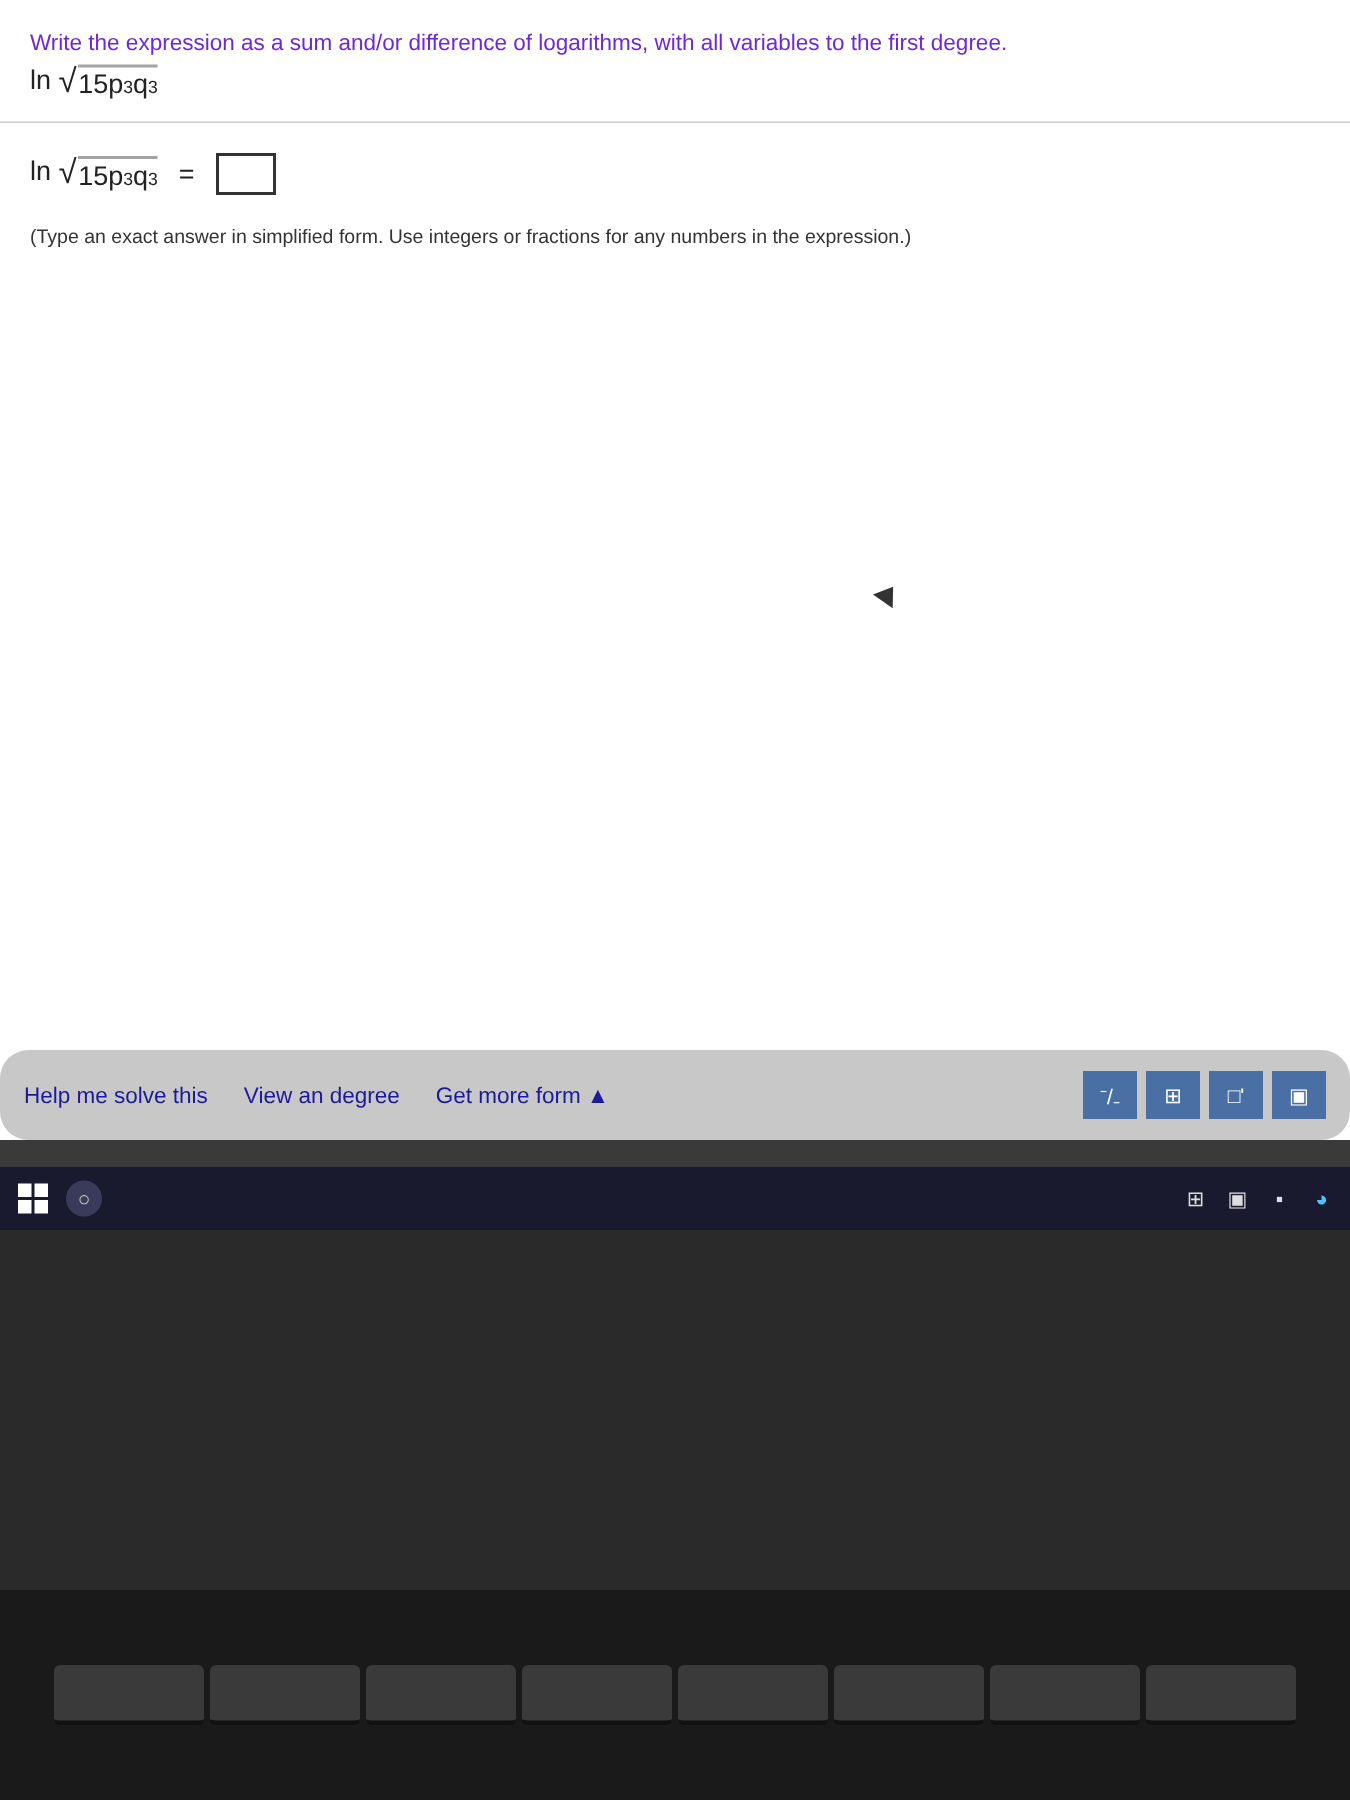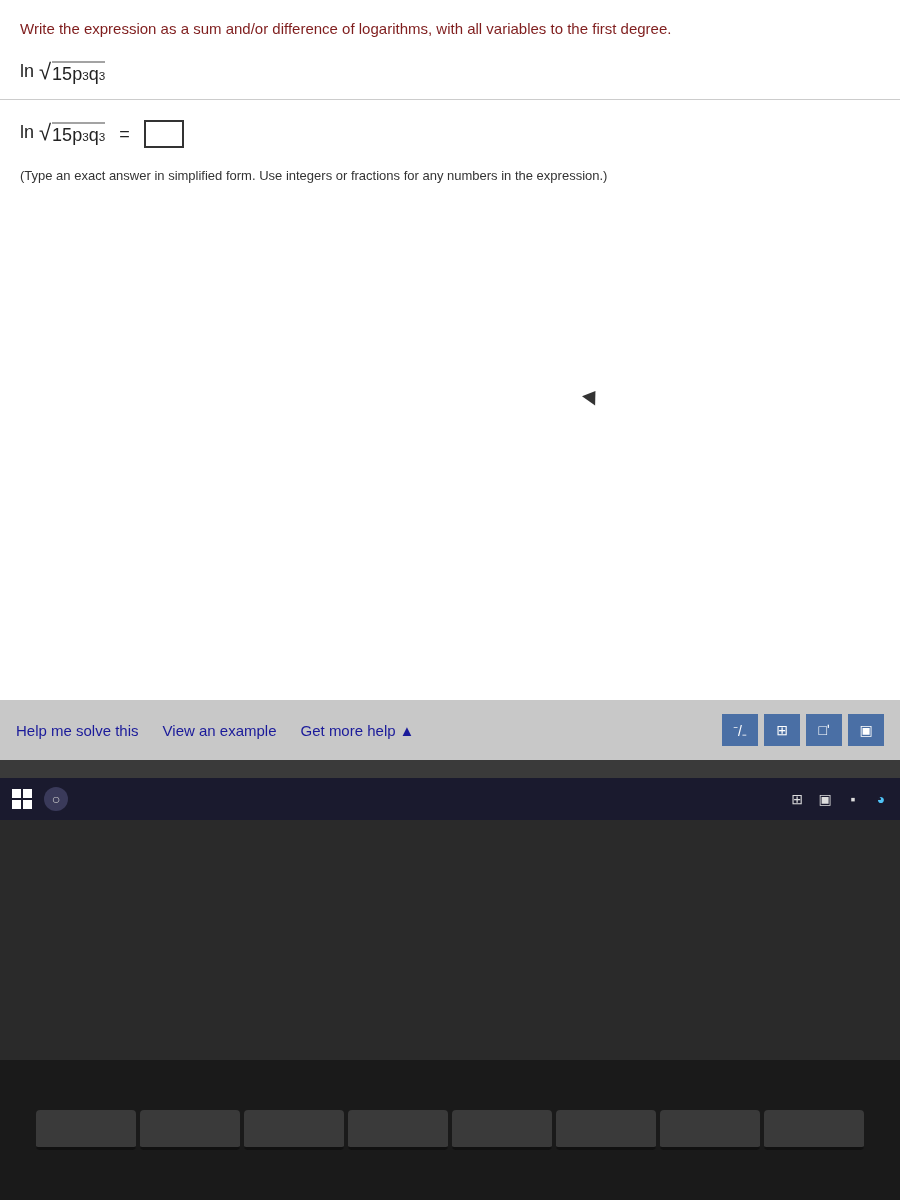--- a/index.html
+++ b/index.html
@@ -26,22 +26,22 @@
 
     
     .problem-header {
       padding: 18px 20px 14px 20px;
       border-bottom: 1px solid #ccc;
       background: #fff;
     }
 
     .problem-title {
       font-size: 15px;
-      color: #7f1d1d;
-      margin-bottom: 22px;
+      color: #6d28d9;
+      margin-bottom: 4px;
       line-height: 1.4;
     }
 
     .math-expression-header {
       font-size: 18px;
       color: #222;
       display: inline-flex;
       align-items: flex-start;
     }
 
@@ -120,20 +120,21 @@
       position: absolute;
       bottom: 440px;
       left: 0;
       width: 900px;
       height: 60px;
       background: #c8c8c8;
       display: flex;
       align-items: center;
       justify-content: space-between;
       padding: 0 16px;
+      border-radius: 19px;
     }
 
     .help-buttons {
       display: flex;
       gap: 24px;
       align-items: center;
     }
 
     .help-link {
       font-size: 15px;
@@ -334,23 +335,23 @@
       <input type="text" class="answer-input" style="">
     </div>
     <div class="answer-hint">(Type an exact answer in simplified form. Use integers or fractions for any numbers in the expression.)</div>
   </div>
 
 </div>
 
 <div class="bottom-toolbar">
   <div class="help-buttons">
     <button class="help-link">Help me solve this</button>
-    <button class="help-link">View an example</button>
+    <button class="help-link">View an degree</button>
     <button class="get-more-help">
-      <span>Get more help</span>
+      <span>Get more form</span>
       <span>▲</span>
     </button>
   </div>
   <div class="math-tool-buttons">
     <button class="math-tool-btn">
       <span>⁻/₋</span>
     </button>
     <button class="math-tool-btn">
       <span>⊞</span>
     </button>

